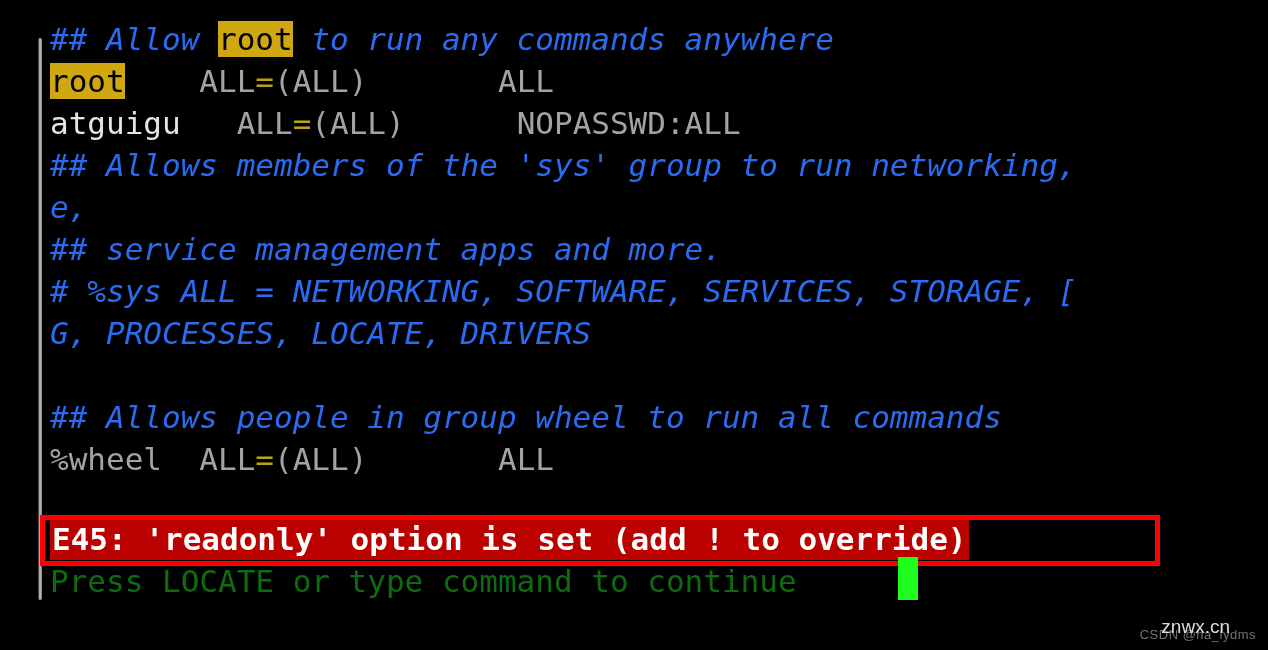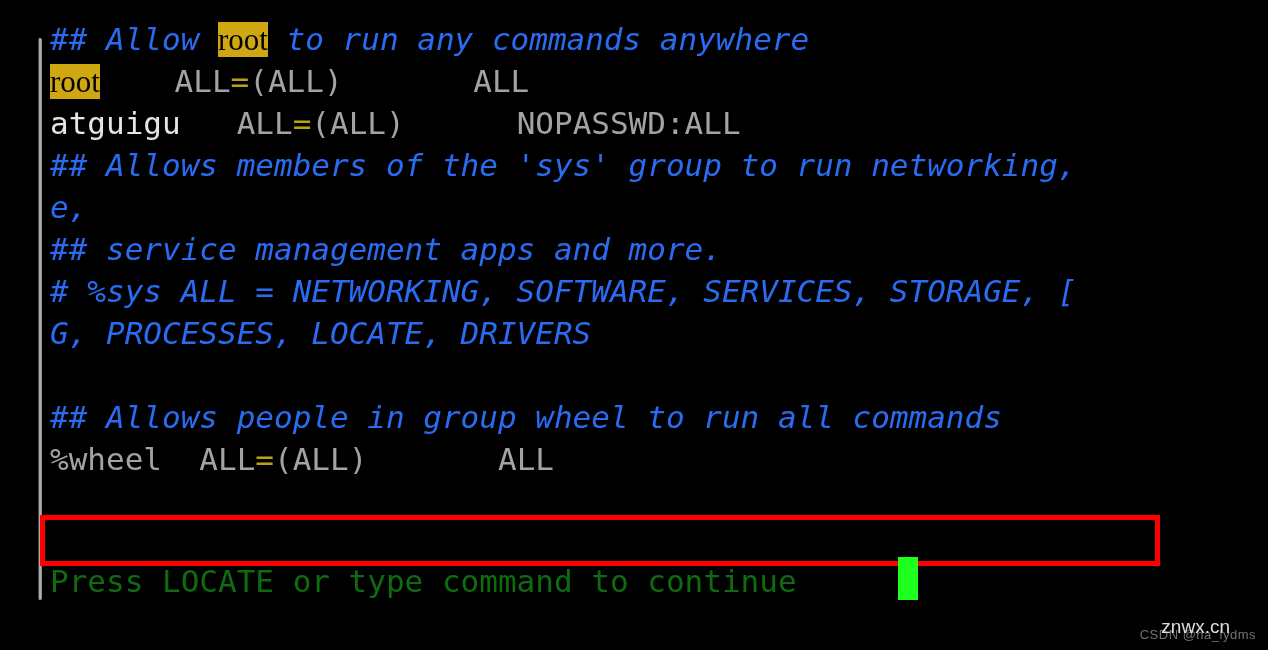--- a/index.html
+++ b/index.html
@@ -50,21 +50,20 @@
   }
 
   
   .c-comment { color: #2a6bf2; font-style: italic; }      
   .c-magenta { color: #a3a3a3; }
   .c-red     { color: #e5e5e5; }      
   .c-yellow  { color: #b8a312; }      
   .hl-search {
     background: #cfa710;
     color: #000000;
-    font-family: Liberation Serif, serif;
   }
 
   
   .line-clip {
     position: absolute;
     left: 50px;
     top: 18px;
     height: 22px;
     overflow: hidden;
     font-size: 31px;
@@ -154,20 +153,23 @@
 <div id="screen">
 
   <div class="win-edge"></div>
 
   <div class="line-clip">
     
   </div>
 
   <div class="term" id="term-lines"><div class="line"><span class="c-comment">## Allow </span><span class="hl-search">root</span><span class="c-comment"> to run any commands anywhere</span></div><div class="line"><span class="hl-search">root</span><span>    </span><span class="c-magenta">ALL</span><span class="c-yellow">=</span><span class="c-magenta">(ALL)</span><span>       </span><span class="c-magenta">ALL</span></div><div class="line"><span class="c-red">atguigu</span><span>   </span><span class="c-magenta">ALL</span><span class="c-yellow">=</span><span class="c-magenta">(ALL)</span><span>      </span><span class="c-magenta">NOPASSWD:ALL</span></div><div class="line"><span class="c-comment">## Allows members of the 'sys' group to run networking,</span></div><div class="line"><span class="c-comment">e,</span></div><div class="line"><span class="c-comment">## service management apps and more.</span></div><div class="line"><span class="c-comment"># %sys ALL = NETWORKING, SOFTWARE, SERVICES, STORAGE, [</span></div><div class="line"><span class="c-comment">G, PROCESSES, LOCATE, DRIVERS</span></div><div class="line"><span> </span></div><div class="line"><span class="c-comment">## Allows people in group wheel to run all commands</span></div><div class="line"><span class="c-magenta">%wheel</span><span>  </span><span class="c-magenta">ALL</span><span class="c-yellow">=</span><span class="c-magenta">(ALL)</span><span>       </span><span class="c-magenta">ALL</span></div></div>
 
+  <div class="err-row">
+    <div class="err-text">E45: 'readonly' option is set (add ! to override)</div>
+  </div>
 
   <div class="annot-box"></div>
 
   <div class="prompt">Press LOCATE or type command to continue</div>
   <div class="cursor-block"></div>
 
   <div class="wm-csdn">CSDN @ha_lydms</div>
   <div class="wm-site">znwx.cn</div>
 
 </div>

